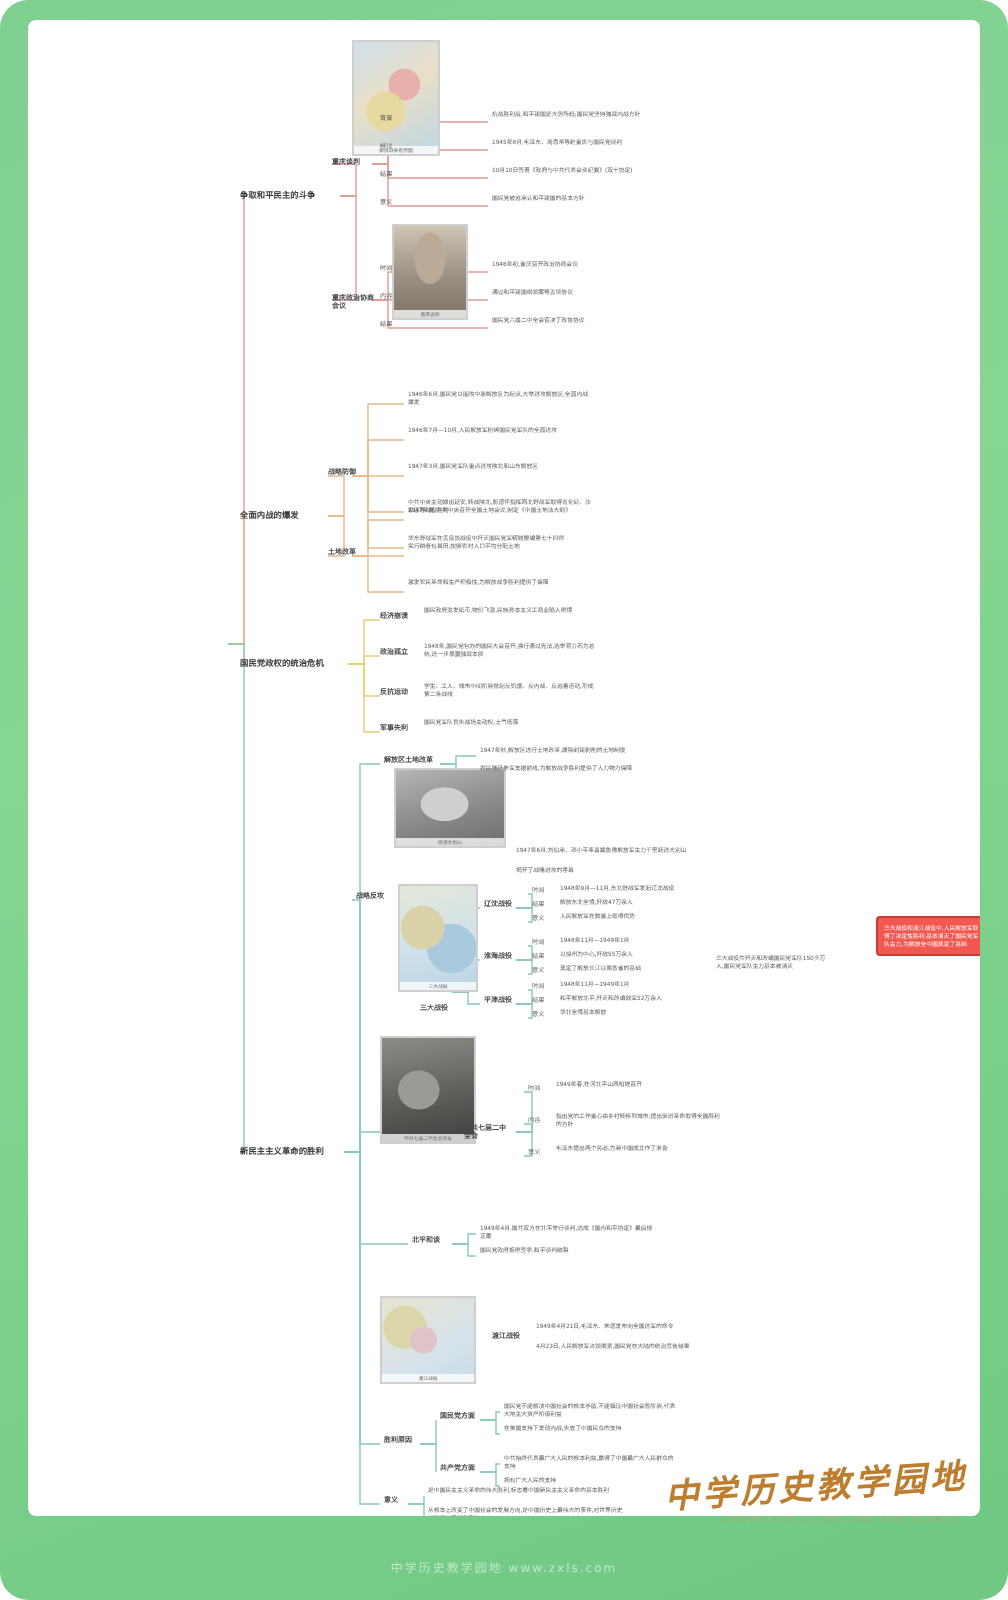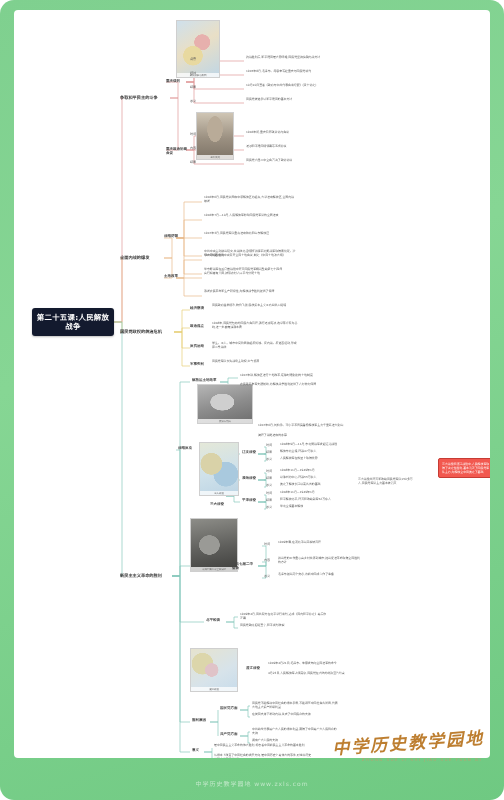--- a/index.html
+++ b/index.html
@@ -215,22 +215,20 @@
         <path d="M196,712 H204 V700 H204" stroke="#86c9bb" stroke-width="0.7" fill="none"></path>
         <path d="M226,700 H234 V696 H236" stroke="#86c9bb" stroke-width="0.7" fill="none"></path>
         <path d="M226,700 H234 V707 H236" stroke="#86c9bb" stroke-width="0.7" fill="none"></path>
         <path d="M196,712 H204 V726 H204" stroke="#86c9bb" stroke-width="0.7" fill="none"></path>
         <path d="M226,726 H234 V722 H236" stroke="#86c9bb" stroke-width="0.7" fill="none"></path>
         <path d="M226,726 H234 V733 H236" stroke="#86c9bb" stroke-width="0.7" fill="none"></path>
         <path d="M158,566 H166 V742 H176" stroke="#86c9bb" stroke-width="0.7" fill="none"></path>
         <path d="M190,742 H198 V738 H198" stroke="#86c9bb" stroke-width="0.7" fill="none"></path>
         <path d="M190,742 H198 V748 H198" stroke="#86c9bb" stroke-width="0.7" fill="none"></path>
       </svg>
-  <div class="node root" style="left: 18px; top: 298px; width: 82px; height: 28px;">第二十五课:人民解放
-战争</div>
       <div class="pic pic-map-cn" style="left: 162px; top: 10px; width: 44px; height: 58px;">
         <div class="cap">解放战争形势图</div>
       </div>
       <div class="pic pic-photo-sepia" style="left: 182px; top: 102px; width: 38px; height: 48px;">
         <div class="cap">重庆谈判</div>
       </div>
       <div class="pic pic-photo-bw" style="left: 183px; top: 374px; width: 56px; height: 40px;">
         <div class="cap">挺进大别山</div>
       </div>
       <div class="pic pic-map-blue" style="left: 185px; top: 432px; width: 40px; height: 54px;">

